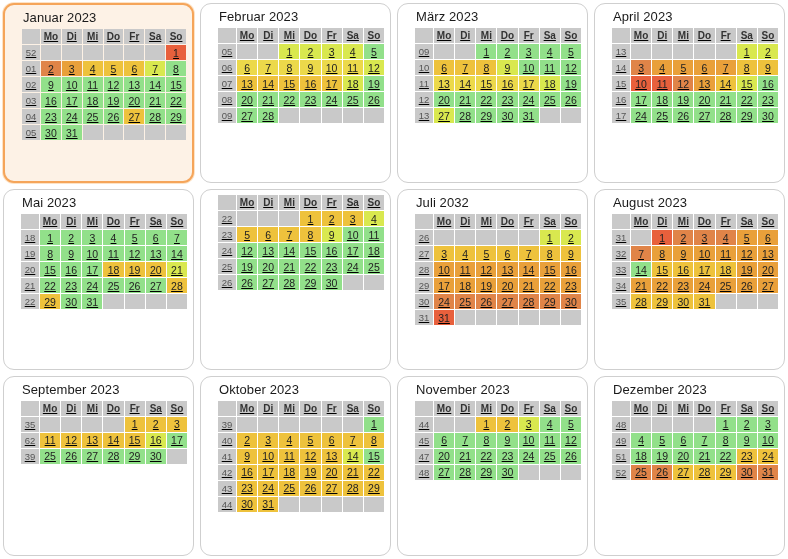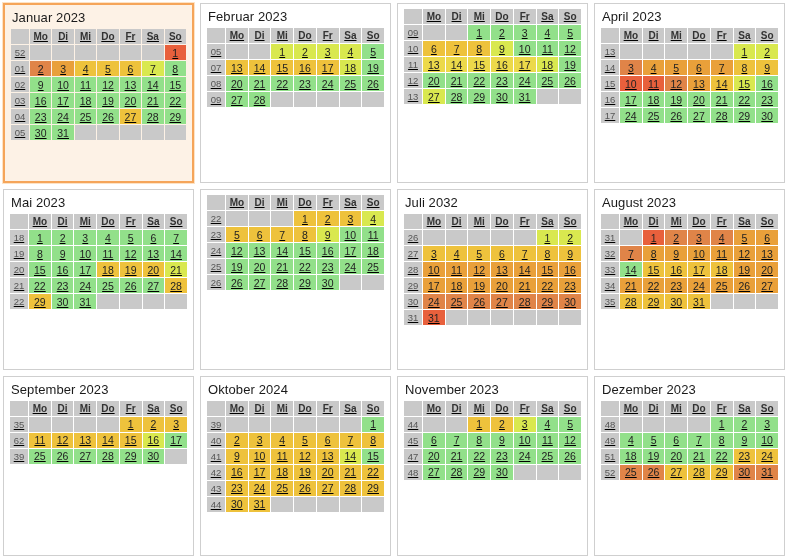--- a/index.html
+++ b/index.html
@@ -11,23 +11,23 @@
   }
   #grid {
     display: grid;
     grid-template-columns: repeat(4, 197px);
     grid-template-rows: repeat(3, 186.3px);
     width: 788px; height: 559px;
   }
   .month {
     margin: 3px;
     border: 1px solid #cfcfcf;
-    border-radius: 0;
+    border-radius: 11px;
     background: #fff;
-    padding: 4px 5px 5px 5px;
+    padding: 4px 5px 5px 16px;
     position: relative;
     overflow: hidden;
   }
   .month.highlight {
     border: 2px solid #f5a55a;
     background: #fdf2e6;
     box-shadow: 0 0 0 1px #fde3c6;
   }
   .mtitle {
     font-size: 13px;
@@ -179,20 +179,30 @@
             <td class="wk">05</td>
             <td class="e"></td>
             <td class="e"></td>
             <td class="d c-ygreen">1</td>
             <td class="d c-ygreen">2</td>
             <td class="d c-ygreen">3</td>
             <td class="d c-ygreen">4</td>
             <td class="d c-green bold">5</td>
           </tr>
           <tr>
+            <td class="wk">06</td>
+            <td class="d c-yellow">6</td>
+            <td class="d c-yellow">7</td>
+            <td class="d c-yellow">8</td>
+            <td class="d c-yellow">9</td>
+            <td class="d c-yellow">10</td>
+            <td class="d c-yellow">11</td>
+            <td class="d c-ygreen bold">12</td>
+          </tr>
+          <tr>
             <td class="wk">07</td>
             <td class="d c-gold">13</td>
             <td class="d c-gold">14</td>
             <td class="d c-gold">15</td>
             <td class="d c-gold">16</td>
             <td class="d c-gold">17</td>
             <td class="d c-ygreen">18</td>
             <td class="d c-green bold">19</td>
           </tr>
           <tr>
@@ -212,20 +222,21 @@
             <td class="e"></td>
             <td class="e"></td>
             <td class="e"></td>
             <td class="e"></td>
             <td class="e"></td>
           </tr>
         </tbody>
       </table>
     </div>
     <div class="month">
+      <div class="mtitle">März 2023</div>
       <table class="cal">
         <thead>
           <tr>
             <th class="wk"></th>
             <th class="dow">Mo</th>
             <th class="dow">Di</th>
             <th class="dow">Mi</th>
             <th class="dow">Do</th>
             <th class="dow">Fr</th>
             <th class="dow">Sa</th>
@@ -683,21 +694,21 @@
             <td class="d c-green">27</td>
             <td class="d c-green">28</td>
             <td class="d c-green">29</td>
             <td class="d c-green">30</td>
             <td class="e"></td>
           </tr>
         </tbody>
       </table>
     </div>
     <div class="month">
-      <div class="mtitle">Oktober 2024</div>
+      <div class="mtitle">Oktober 2023</div>
       <table class="cal">
         <thead>
           <tr>
             <th class="wk"></th>
             <th class="dow">Mo</th>
             <th class="dow">Di</th>
             <th class="dow">Mi</th>
             <th class="dow">Do</th>
             <th class="dow">Fr</th>
             <th class="dow">Sa</th>

